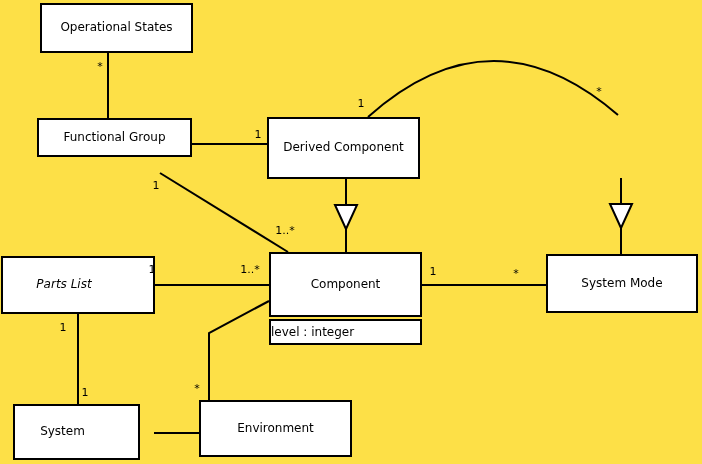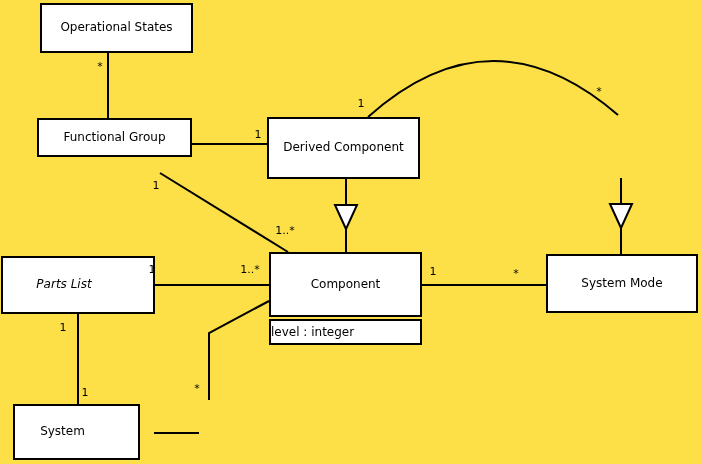--- a/index.html
+++ b/index.html
@@ -134,20 +134,23 @@
   </div>
 
   <div class="node" id="n-failure-mode">
     <span class="node-label">System Mode</span>
   </div>
 
   <div class="node shift-left" id="n-system">
     <span class="node-label">System</span>
   </div>
 
+  <div class="node" id="n-environment">
+    <span class="node-label">Environment</span>
+  </div>
 
   <span class="mult" id="m-os-fg-star">*</span>
   <span class="mult" id="m-fg-dc-one">1</span>
   <span class="mult" id="m-dc-arc-one">1</span>
   <span class="mult" id="m-dfm-arc-star">*</span>
   <span class="mult" id="m-fg-comp-one">1</span>
   <span class="mult" id="m-fg-comp-many">1..*</span>
   <span class="mult" id="m-pl-comp-one">1</span>
   <span class="mult" id="m-pl-comp-many">1..*</span>
   <span class="mult" id="m-comp-fm-one">1</span>

